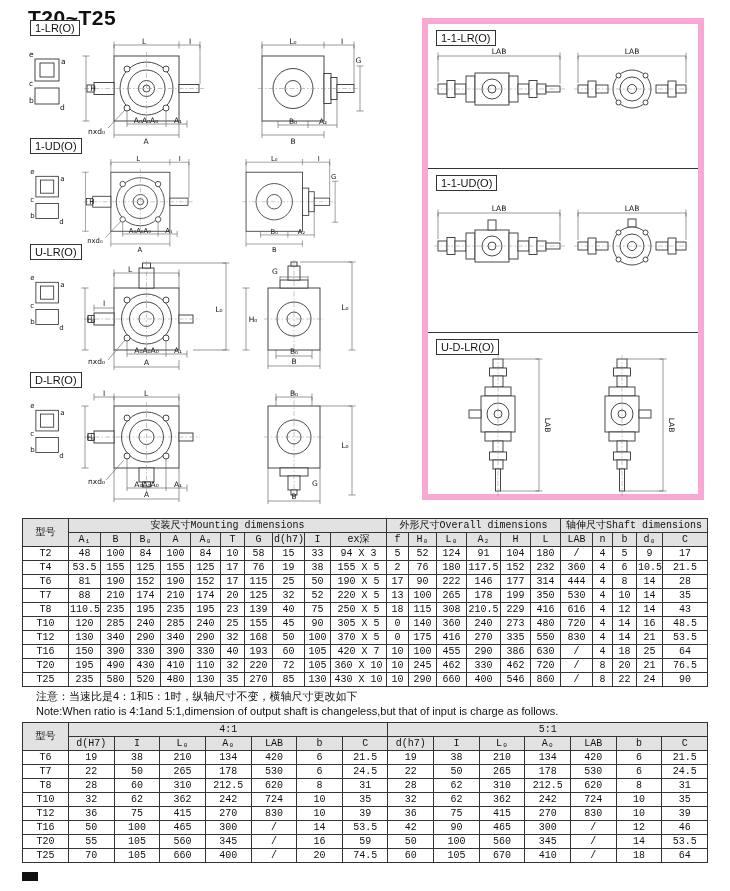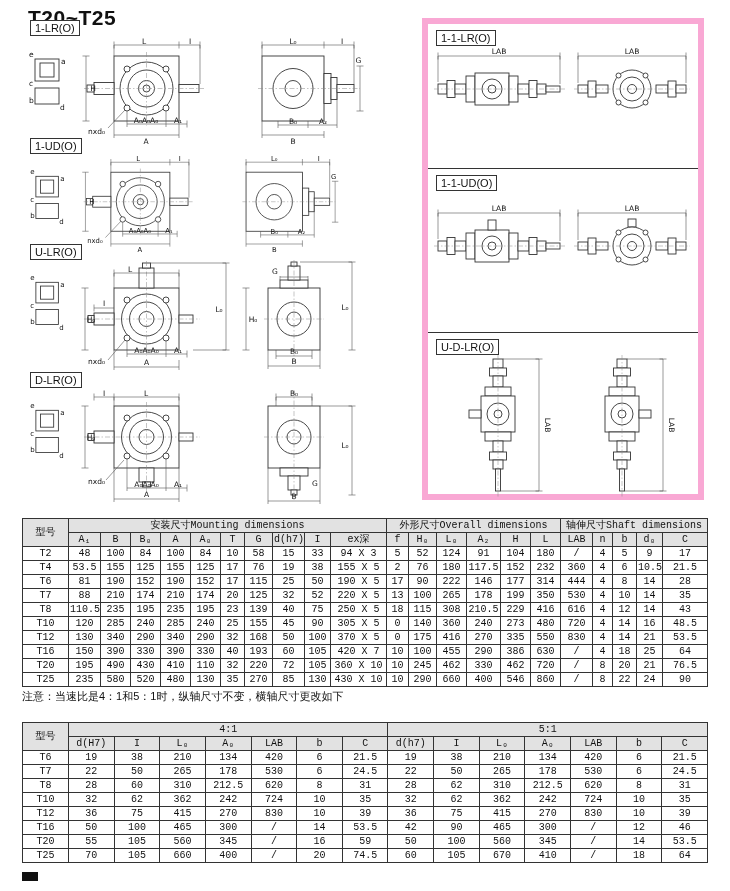--- a/index.html
+++ b/index.html
@@ -28,21 +28,21 @@
   .pp{fill:none;stroke:#333;stroke-width:.9;}
 
   
   .dtable{position:absolute;border-collapse:collapse;background:#fff;table-layout:fixed;font-family:Liberation Mono, monospace;}
   .dtable th,.dtable td{border:1px solid #333;font-size:10px;font-weight:normal;
        text-align:center;padding:0 1px;height:13px;line-height:11px;white-space:nowrap;overflow:hidden;}
   .dtable thead th{background:#e2e2e2;}
   #main-table{left:22px;top:518px;width:686px;}
   #ratio-table{left:22px;top:722px;width:686px;}
 
-  .note{position:absolute;left:22px;top:689px;font-size:11px;line-height:15px;}
+  .note{position:absolute;left:36px;top:689px;font-size:11px;line-height:15px;}
   .footer-mark{position:absolute;left:22px;top:872px;width:16px;height:9px;background:#111;}
 </style>
 </head>
 <body>
 
 <div class="page">
 
   <div class="page-title">T20~T25</div>
 
   <div class="diagrams">
@@ -954,20 +954,21 @@
           <td>8</td>
           <td>22</td>
           <td>24</td>
           <td>90</td>
         </tr>
       </tbody>
   </table>
 
   <div class="note">
     <div>注意：当速比是4：1和5：1时，纵轴尺寸不变，横轴尺寸更改如下</div>
+    <div>Note:When ratio is 4:1and 5:1,dimension of output shaft is changeless,but that of input is charge as follows.</div>
   </div>
 
   <table class="dtable" id="ratio-table">
     <colgroup>
       <col style="width:46px">
     </colgroup>
     <thead>
       <tr>
         <th rowspan="2">型号</th>
         <th colspan="7">4:1</th>

